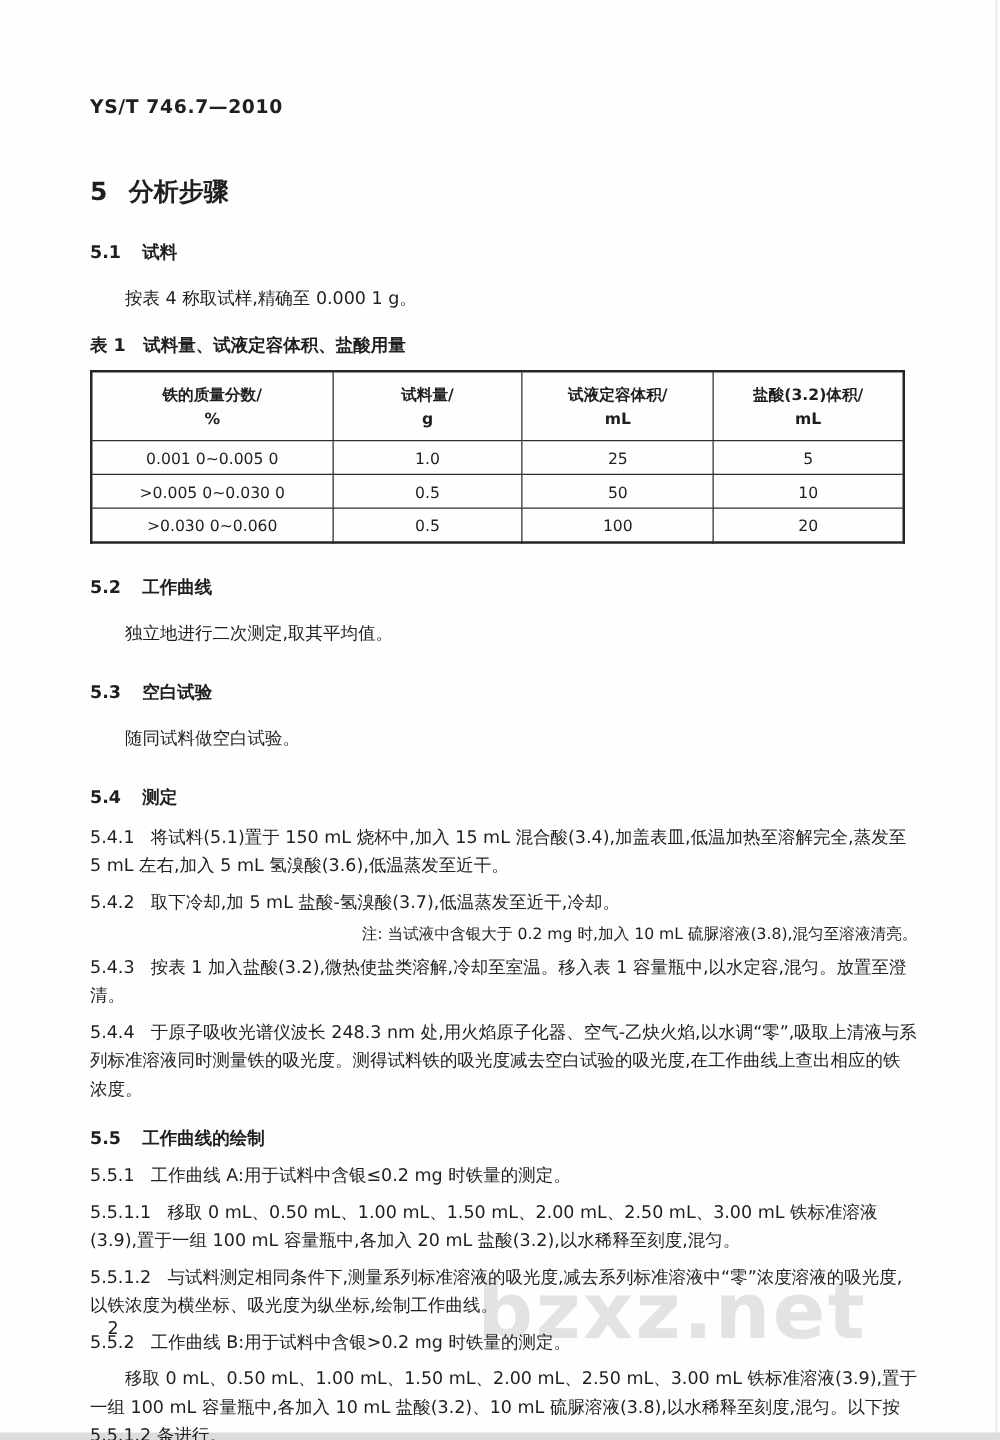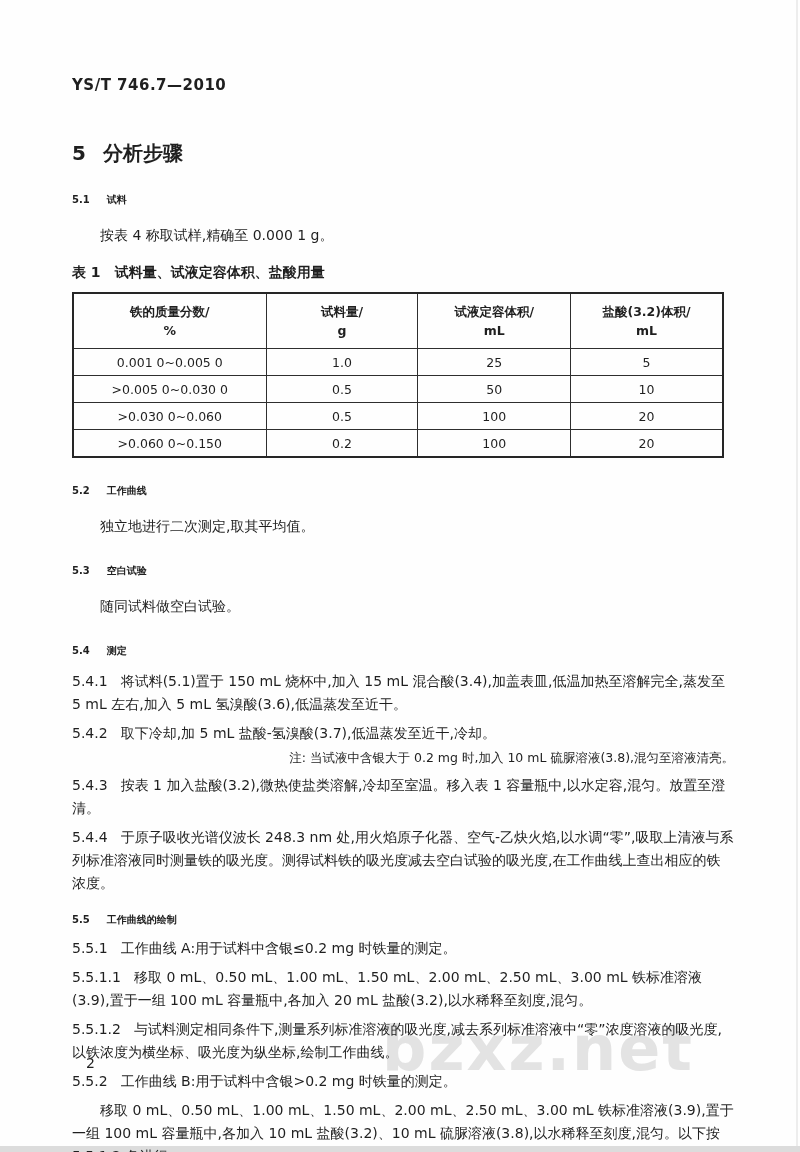--- a/index.html
+++ b/index.html
@@ -44,21 +44,21 @@
     font-weight:700;
     letter-spacing:0.5px;
   }
   .h1{
     margin-top:46px;
     font-size:20px;
     font-weight:700;
   }
   .h2{
     margin-top:26px;
-    font-size:10px;
+    font-size:14px;
     font-weight:700;
   }
   .num{
     display:inline-block;
     margin-right:15px;
   }
   .h1 .num,.h2 .num{margin-right:17px;}
   .para{
     margin-top:17px;
     font-size:14px;
@@ -173,26 +173,20 @@
           <td>0.5</td>
           <td>50</td>
           <td>10</td>
         </tr>
         <tr>
           <td>&gt;0.030 0~0.060</td>
           <td>0.5</td>
           <td>100</td>
           <td>20</td>
         </tr>
-        <tr>
-          <td>&gt;0.060 0~0.150</td>
-          <td>0.2</td>
-          <td>100</td>
-          <td>20</td>
-        </tr>
       </tbody>
     </table>
 
     <div class="h2">
       <span class="num">5.2</span><span>工作曲线</span>
     </div>
     <div class="para">独立地进行二次测定,取其平均值。</div>
 
     <div class="h2">
       <span class="num">5.3</span><span>空白试验</span>

